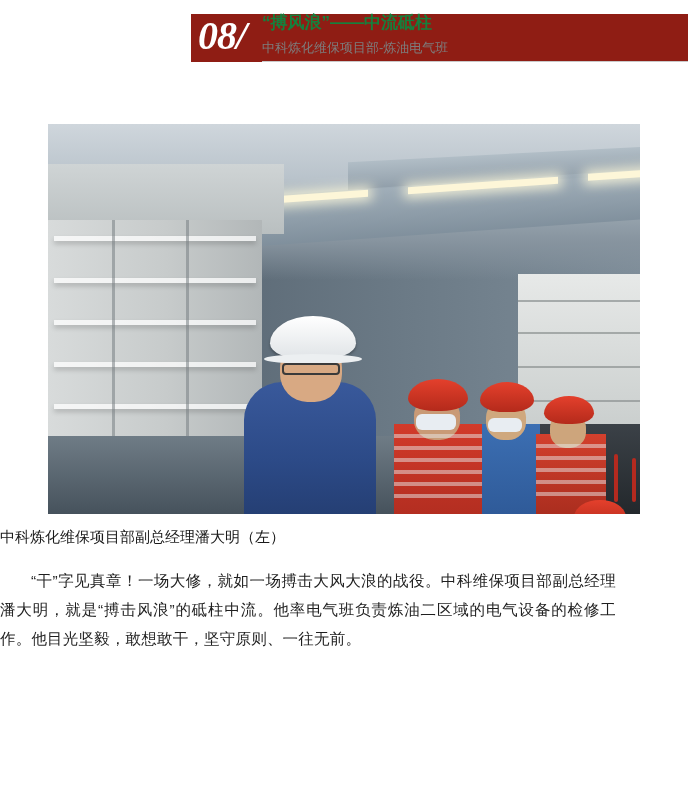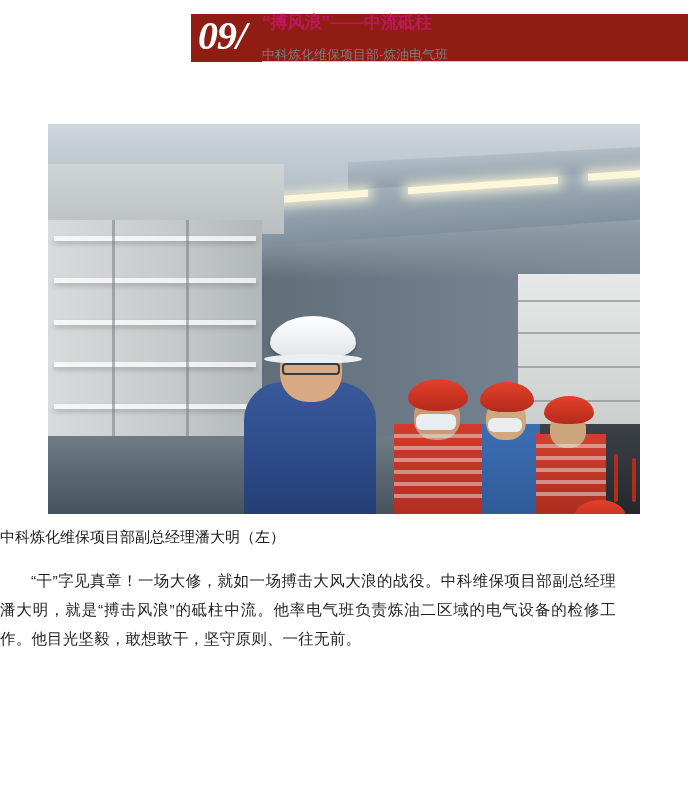--- a/index.html
+++ b/index.html
@@ -43,26 +43,26 @@
   }
   .header-texts {
     position: absolute;
     left: 262px;
     top: 12px;
     width: 420px;
   }
   .header-title {
     font-size: 17px;
     font-weight: bold;
-    color: #be185d;
+    color: #15803d;
     line-height: 22px;
     white-space: nowrap;
   }
   .header-sub {
-    margin-top: 12px;
+    margin-top: 5px;
     font-size: 13px;
     color: #7d7d7d;
     line-height: 18px;
     white-space: nowrap;
   }
   .header-rule {
     position: absolute;
     left: 262px;
     top: 61px;
     width: 426px;
@@ -260,21 +260,21 @@
     margin: 0 0 6px 0;
     text-align: justify;
     letter-spacing: .2px;
   }
 </style>
 </head>
 <body>
 
 <div class="header">
   <div class="header-band"></div>
-  <div class="header-number">09/</div>
+  <div class="header-number">08/</div>
   <div class="header-texts">
     <div class="header-title">“搏风浪”——中流砥柱</div>
     <div class="header-sub">中科炼化维保项目部-炼油电气班</div>
   </div>
   <div class="header-rule"></div>
 </div>
 
 <div class="photo-wrap">
   <div class="photo">
 

